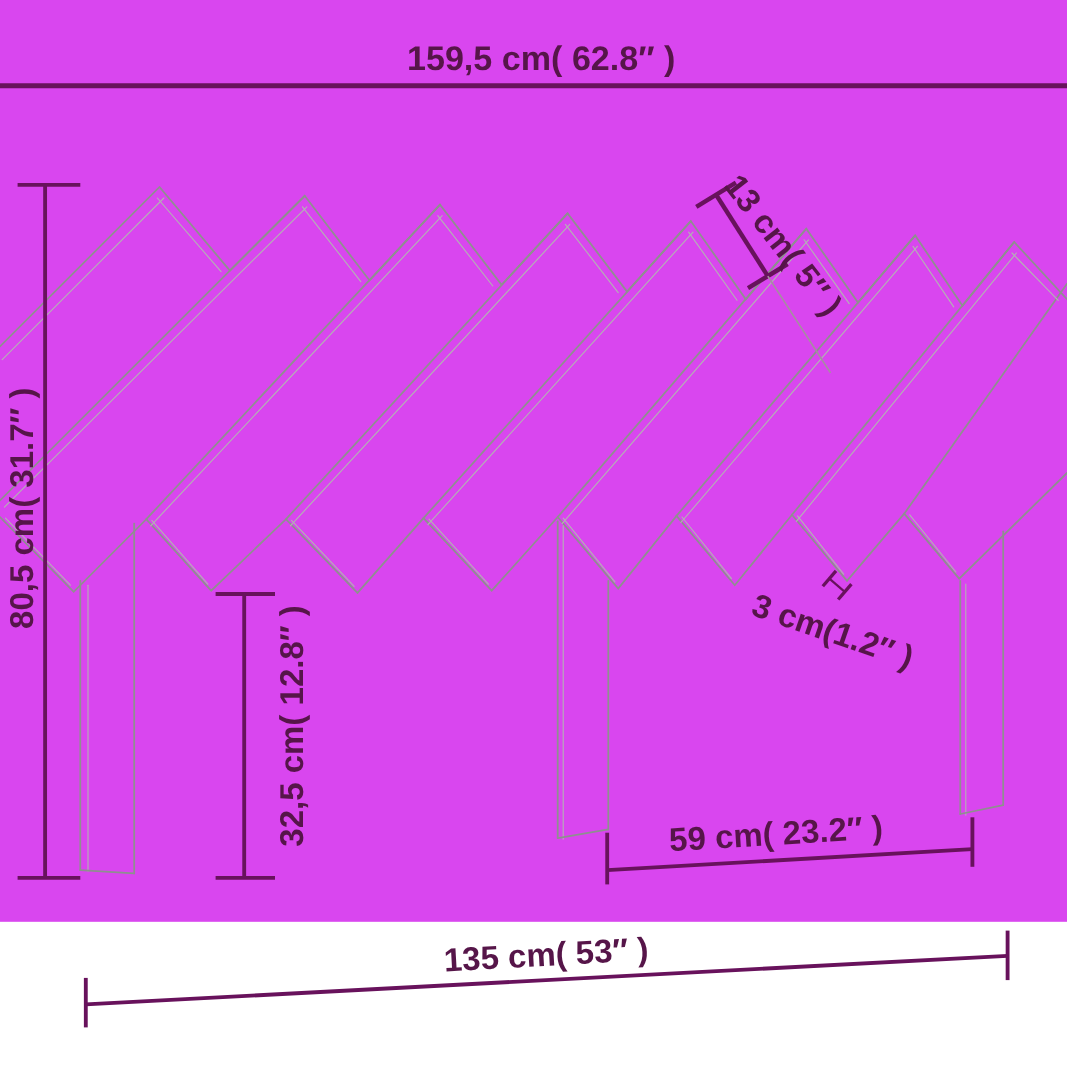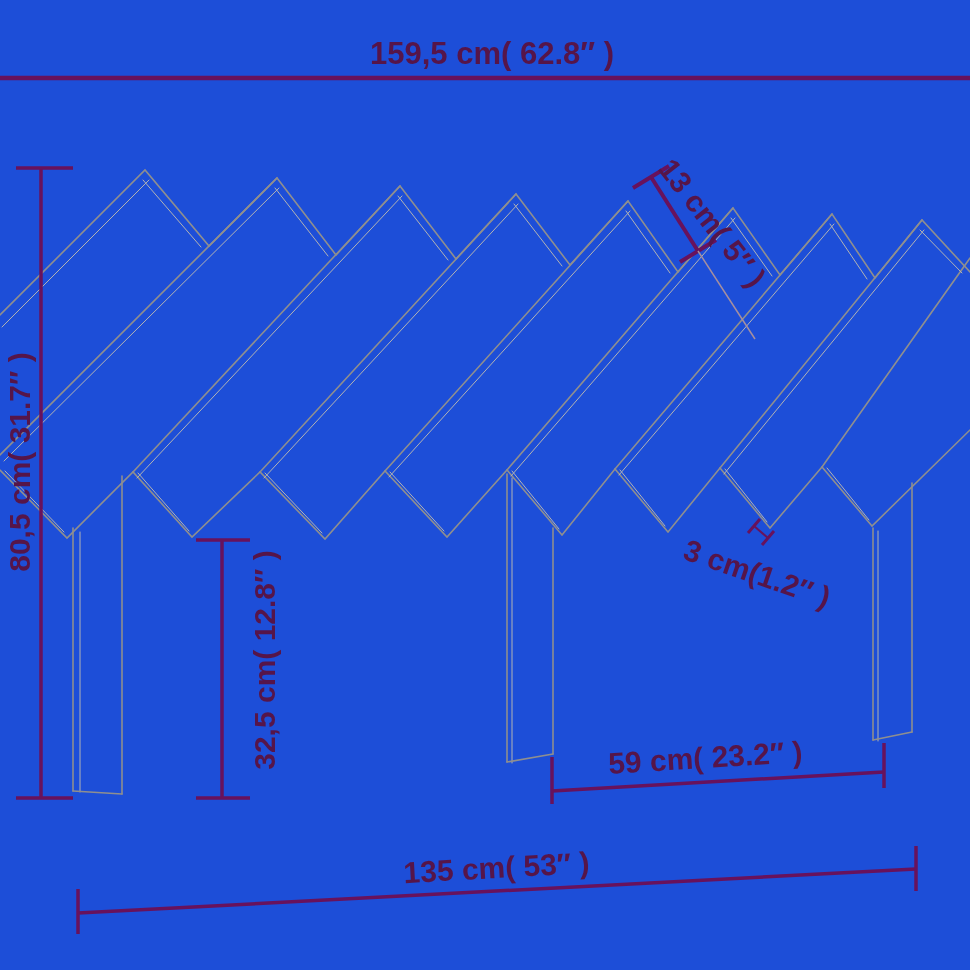--- a/index.html
+++ b/index.html
@@ -1,17 +1,17 @@
 <!DOCTYPE html>
 <html><head>
 <meta charset="utf-8">
 <style>
   html,body{margin:0;padding:0;background:#ffffff;}
   body{width:970px;height:970px;overflow:hidden;font-family:"Liberation Sans",sans-serif;}
-  #stage{position:relative;width:970px;height:970px;background:#1d4ed8;}
+  #stage{position:relative;width:970px;height:838px;background:#d946ef;}
   svg{display:block;}
   text{font-family:"Liberation Sans",sans-serif;font-weight:700;}
 </style>
 </head>
 <body>
 
 <div id="stage">
 <svg width="970" height="970" viewBox="0 0 970 970">
 
   <g stroke="#8f8f8f" stroke-width="1.6" fill="none" stroke-linecap="round">

